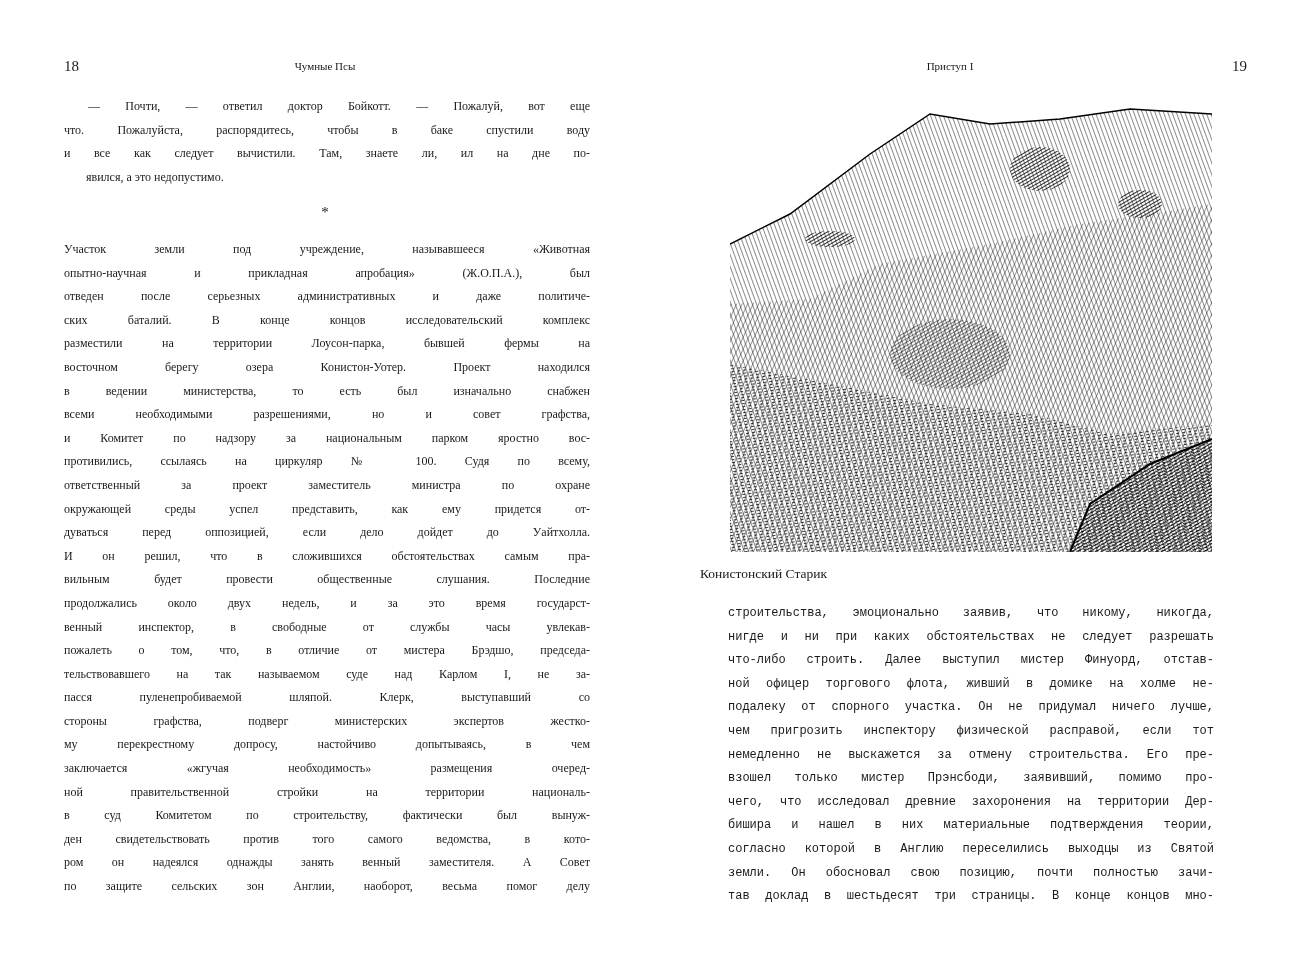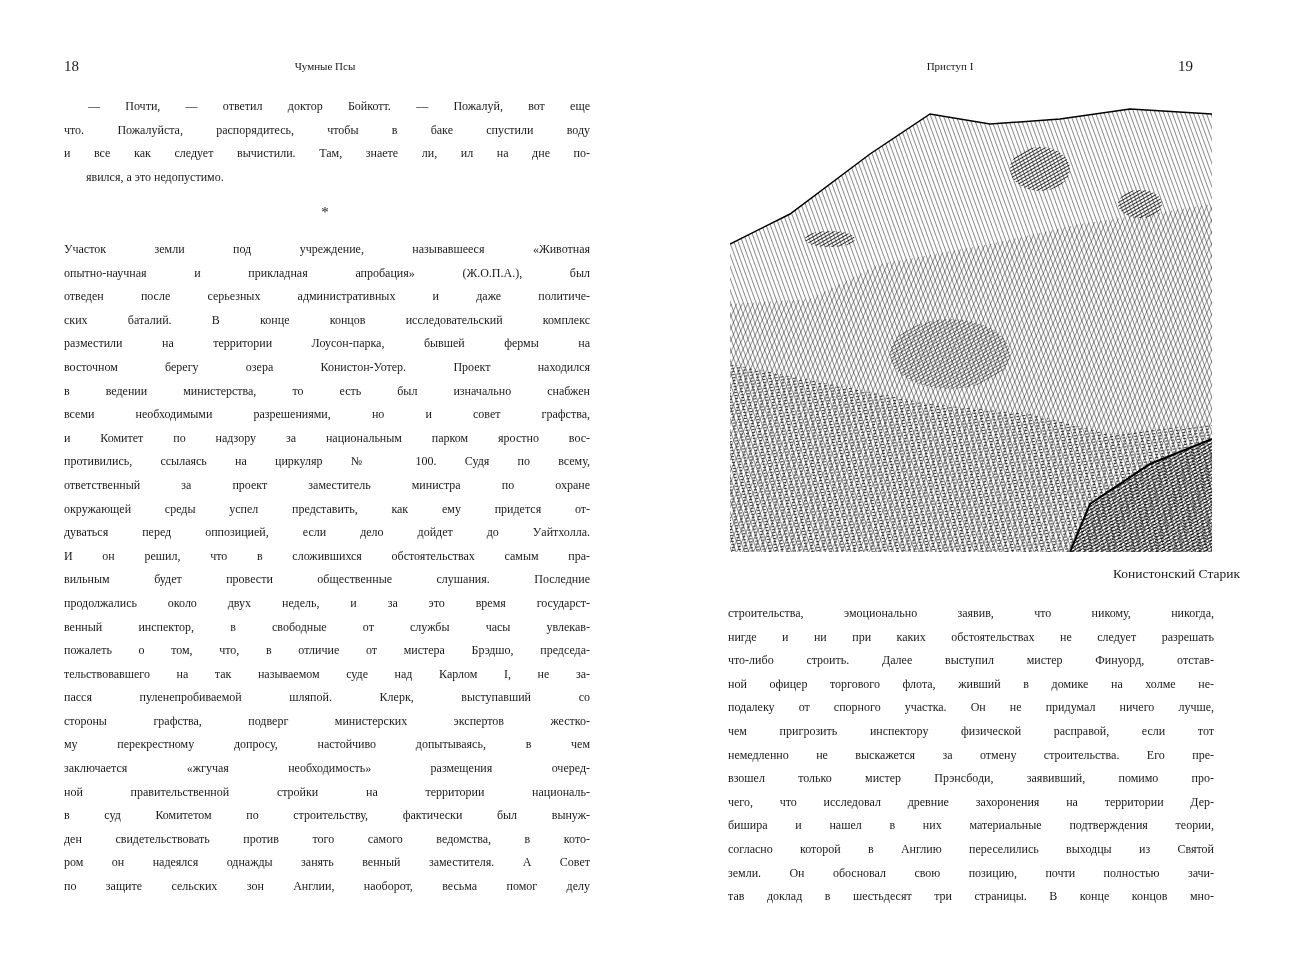--- a/index.html
+++ b/index.html
@@ -26,21 +26,21 @@
   }
   .text-block .line.last { text-align-last:left;margin-left:22px; }
   .text-block .line.indent { padding-left:24px; }
   .asterisk {
     position:absolute; left:60px; width:530px; top:204px; text-align:center; font-size:15px;
   }
   .illustration {
     position:absolute; left:730px; top:104px; width:482px; height:448px;
   }
   .caption {
-    position:absolute; left:700px; width:540px; top:566px; text-align:right; font-size:13.5px;
+    position:absolute; left:700px; width:540px; top:566px; text-align:left; font-size:13.5px;
   }
 </style>
 </head>
 <body>
 
 <div class="page page-left">
   <div class="folio" style="left:64px;">18</div>
   <div class="running-head" style="left:60px; width:530px;">Чумные Псы</div>
 </div>
 
@@ -77,21 +77,21 @@
     <span class="line">заключается «жгучая необходимость» размещения очеред-</span>
     <span class="line">ной правительственной стройки на территории националь-</span>
     <span class="line">в суд Комитетом по строительству, фактически был вынуж-</span>
     <span class="line">ден свидетельствовать против того самого ведомства, в кото-</span>
     <span class="line">ром он надеялся однажды занять венный заместителя. А Совет</span>
     <span class="line">по защите сельских зон Англии, наоборот, весьма помог делу</span>
   </div>
 
 <div class="page page-right">
   <div class="running-head" style="left:230px; width:140px;">Приступ I</div>
-  <div class="folio" style="left:528px;">19</div>
+  <div class="folio" style="left:582px;">19</div>
 </div>
 
 <div class="illustration">
   <svg width="482" height="448" viewBox="0 0 482 448">
     <defs>
       <pattern id="hatchA" width="4" height="4" patternUnits="userSpaceOnUse" patternTransform="rotate(-20)">
         <line x1="0" y1="0" x2="0" y2="4" stroke="#111" stroke-width="1.3"></line>
       </pattern>
       <pattern id="hatchB" width="5" height="5" patternUnits="userSpaceOnUse" patternTransform="rotate(25)">
         <line x1="0" y1="0" x2="0" y2="5" stroke="#111" stroke-width="1"></line>
@@ -117,21 +117,21 @@
     <ellipse cx="220" cy="250" rx="60" ry="35" fill="url(#dense)" opacity="0.6"></ellipse>
 
     <path d="M340,448 L360,400 L420,360 L482,335 L482,448 Z" fill="url(#dense)"></path>
     <path d="M340,448 L360,400 L420,360 L482,335" fill="none" stroke="#000" stroke-width="2"></path>
 
     <path d="M0,140 L60,110 L140,50 L200,10 L260,20 L330,15 L400,5 L482,10" fill="none" stroke="#000" stroke-width="1.5"></path>
   </svg>
 </div>
 <div class="caption">Конистонский Старик</div>
 
-<div class="text-block" id="p3" style="left:728px; top:602px; width:486px;">
+<div class="text-block" id="p3" style="left:728px; top:602px; width:486px;font-family:Liberation Mono, monospace;">
     <span class="line">строительства, эмоционально заявив, что никому, никогда,</span>
     <span class="line">нигде и ни при каких обстоятельствах не следует разрешать</span>
     <span class="line">что-либо строить. Далее выступил мистер Финуорд, отстав-</span>
     <span class="line">ной офицер торгового флота, живший в домике на холме не-</span>
     <span class="line">подалеку от спорного участка. Он не придумал ничего лучше,</span>
     <span class="line">чем пригрозить инспектору физической расправой, если тот</span>
     <span class="line">немедленно не выскажется за отмену строительства. Его пре-</span>
     <span class="line">взошел только мистер Прэнсбоди, заявивший, помимо про-</span>
     <span class="line">чего, что исследовал древние захоронения на территории Дер-</span>
     <span class="line">бишира и нашел в них материальные подтверждения теории,</span>

